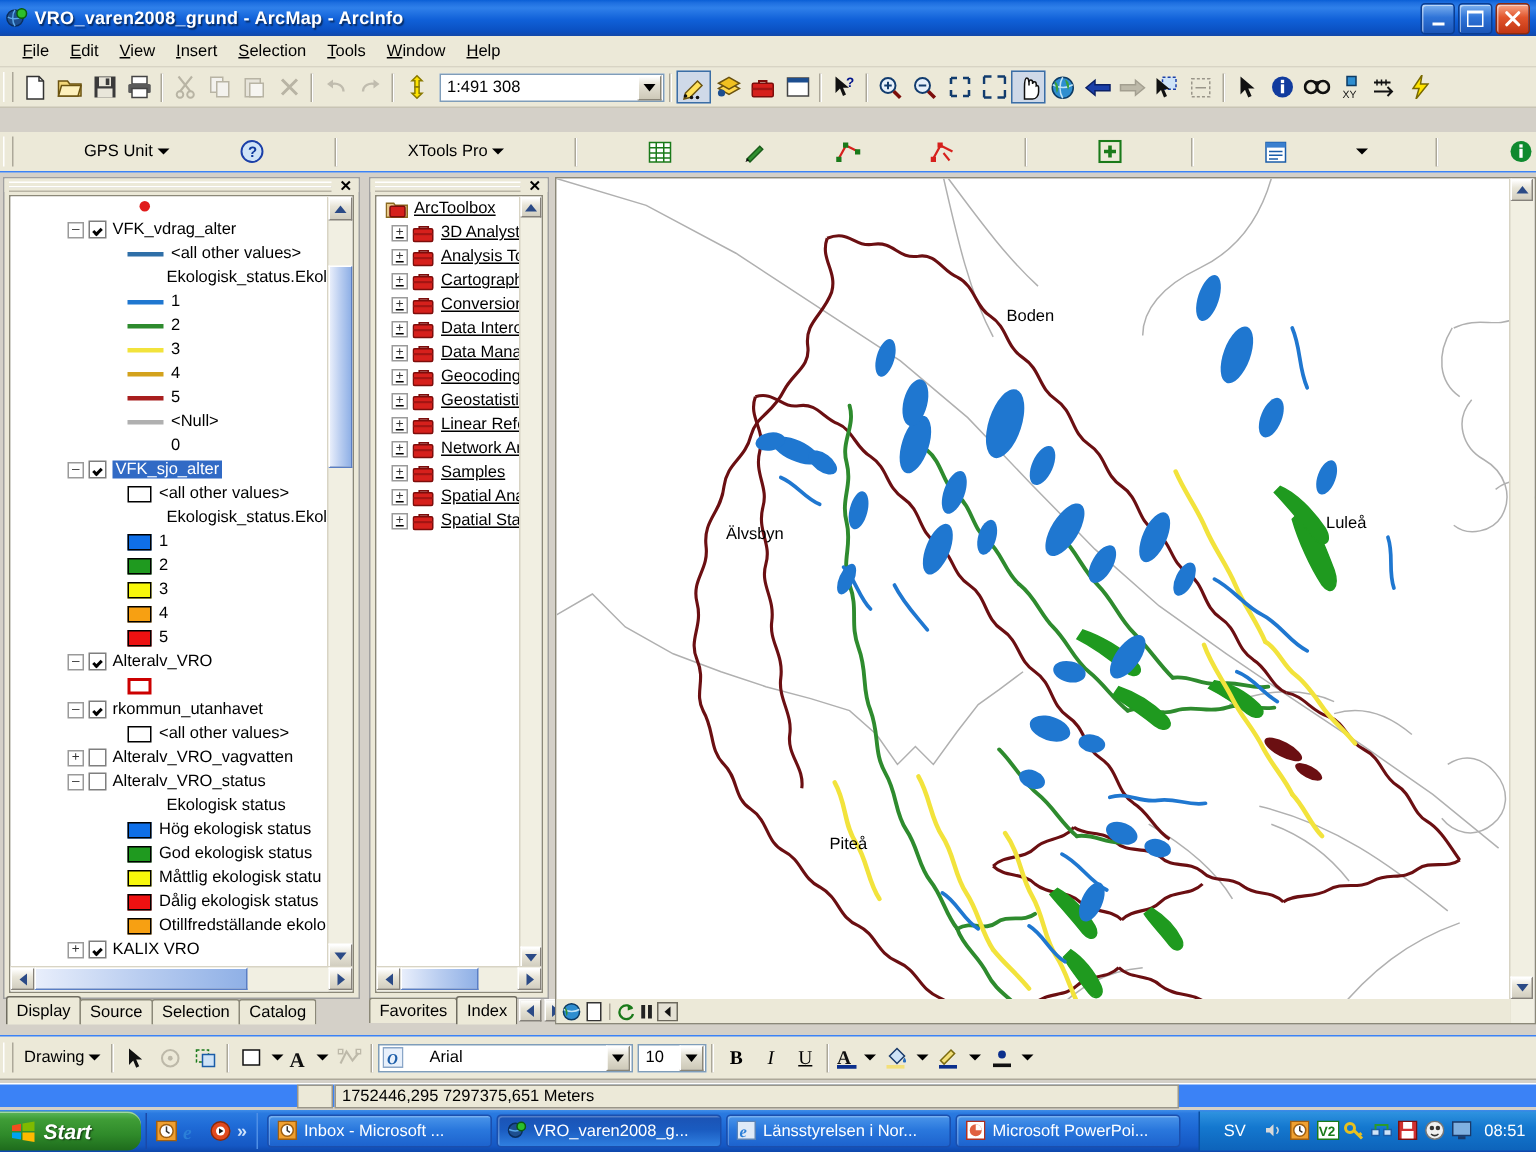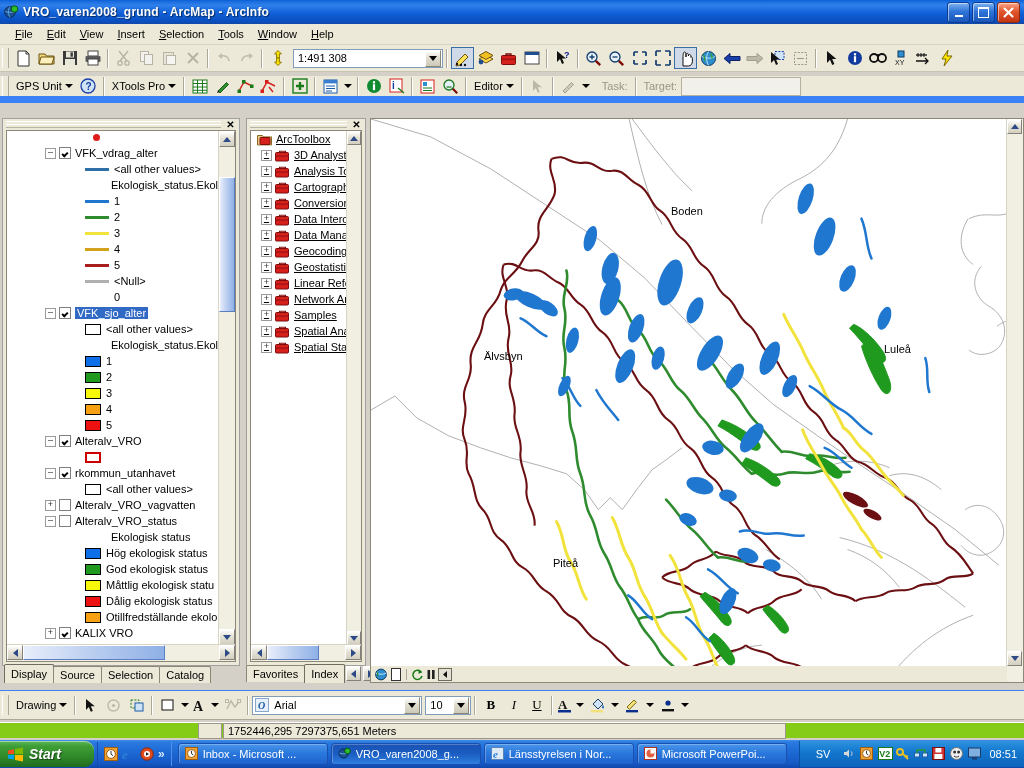--- a/index.html
+++ b/index.html
@@ -41,21 +41,21 @@
   }
   .menubar .mi{padding:2px 7px;color:#000;font-size:11px;}
   .menubar .mi u{text-decoration:underline;}
 
   .tbrow{
     position:absolute;left:0;width:1024px;height:27px;background:#ece9d8;
     display:flex;align-items:center;
     border-bottom:1px solid #c8c4b4;box-sizing:border-box;
   }
   #tb1{top:45px;}
-  #tb2{top:76px;border-bottom:7px solid #3b82f6;}
+  #tb2{top:88px;border-bottom:1px solid #3b82f6;gap:40px;}
   .grip{width:5px;height:20px;margin:0 3px 0 2px;
     border-left:1px solid #fff;border-right:1px solid #aca899;flex:0 0 auto;}
   .sep{width:1px;height:19px;background:#aca899;border-right:1px solid #fff;margin:0 3px;flex:0 0 auto;}
   .tbtn{width:23px;height:22px;display:flex;align-items:center;justify-content:center;flex:0 0 auto;position:relative;}
   .tbtn.active{border:1px solid #3b6ea5;background:#cfd9e8;box-sizing:border-box;}
   .tbtn svg{display:block;}
   .tlabel{padding:0 4px;font-size:11px;color:#000;white-space:nowrap;display:flex;align-items:center;gap:3px;flex:0 0 auto;}
   .tlabel.dis{color:#9a968a;}
   .caret{width:0;height:0;border-left:4px solid transparent;border-right:4px solid transparent;border-top:4px solid #000;display:inline-block;}
 
@@ -137,21 +137,21 @@
   .tbx .trow{height:16px;text-decoration:underline;}
   .tbxicon{width:15px;height:13px;margin-right:4px;flex:0 0 auto;}
 
   
   .mapframe{position:absolute;left:370px;top:118px;width:654px;height:565px;background:#fff;
     border:1px solid #8b8878;box-sizing:border-box;overflow:hidden;}
   .mapcanvas{position:absolute;left:0;top:0;width:100%;height:100%;}
   .maplabel{position:absolute;font-size:11px;color:#000;white-space:nowrap;}
 
   
-  .statusbar{position:absolute;left:0;top:722px;width:1024px;height:16px;background:#84cc16;
+  .statusbar{position:absolute;left:0;top:722px;width:1024px;height:16px;background:#3b82f6;
     border-top:1px solid #fff;display:flex;align-items:center;box-sizing:border-box;}
   .sfield{height:16px;border:1px solid #9a968a;background:#ece9d8;box-sizing:border-box;
     display:flex;align-items:center;padding-left:4px;font-size:11px;color:#000;}
 
   
   .taskbar{position:absolute;left:0;top:740px;width:1024px;height:28px;
     background:linear-gradient(180deg,#3f8ce8 0%,#2a7ae0 8%,#1e6ad6 40%,#1558c4 85%,#0e47ab 100%);
     display:flex;align-items:center;}
   .startbtn{
     width:94px;height:26px;margin:1px 0 1px 0;
@@ -1134,21 +1134,21 @@
         </svg>
       </span>
     <span class="sep"></span>
 
     <div class="combo" style="width:170px;">
       <span style="width:14px;height:14px;margin-left:2px;flex:0 0 auto;">
         <svg width="14" height="14" viewBox="0 0 14 14">
             <rect x="0.5" y="0.5" width="13" height="13" fill="#e8f0fb" stroke="#8aa6c8"></rect>
             <text x="3" y="11" font-size="10" font-style="italic" font-weight="bold" fill="#1a5ca8" font-family="serif">O</text>
           </svg></span>
-      <span class="cval" style="padding-left:5px;">Arial</span>
+      <span class="cval" style="padding-left:5px;margin-left:12px;">Arial</span>
       <span class="cbtn">
           <span class="arr dn" style="border-top-color:#000;"></span>
         </span>
     </div>
     <div class="combo" style="width:46px;margin-left:3px;">
       <span class="cval">10</span>
       <span class="cbtn">
           <span class="arr dn" style="border-top-color:#000;"></span>
         </span>
     </div>

